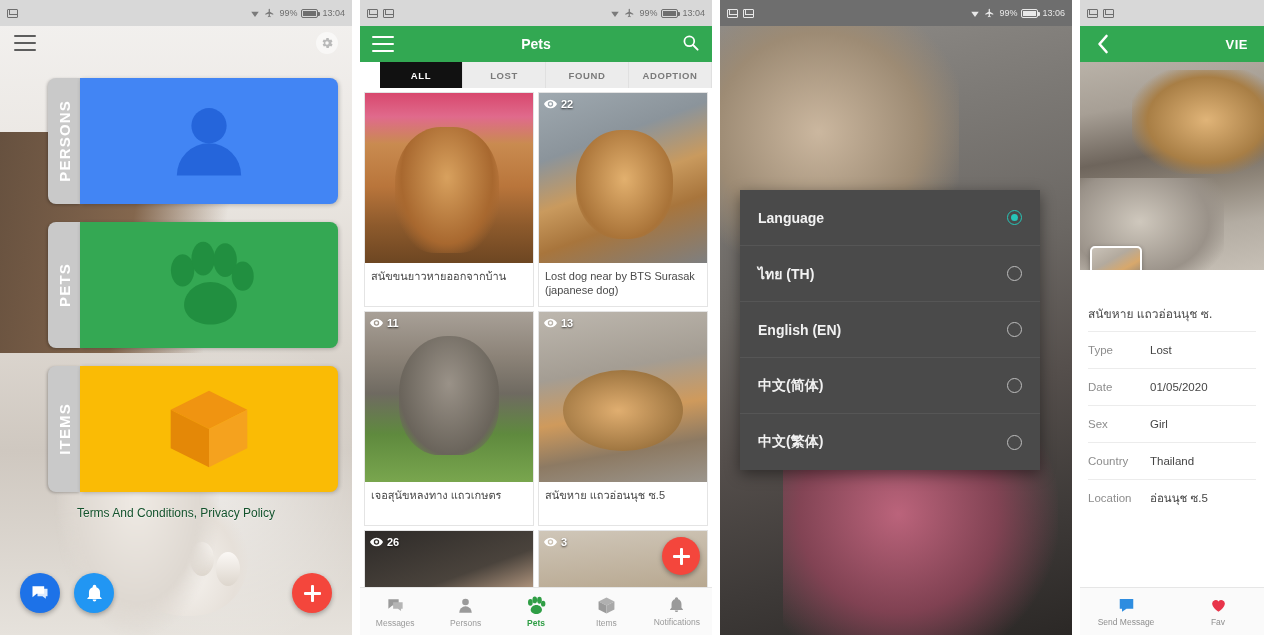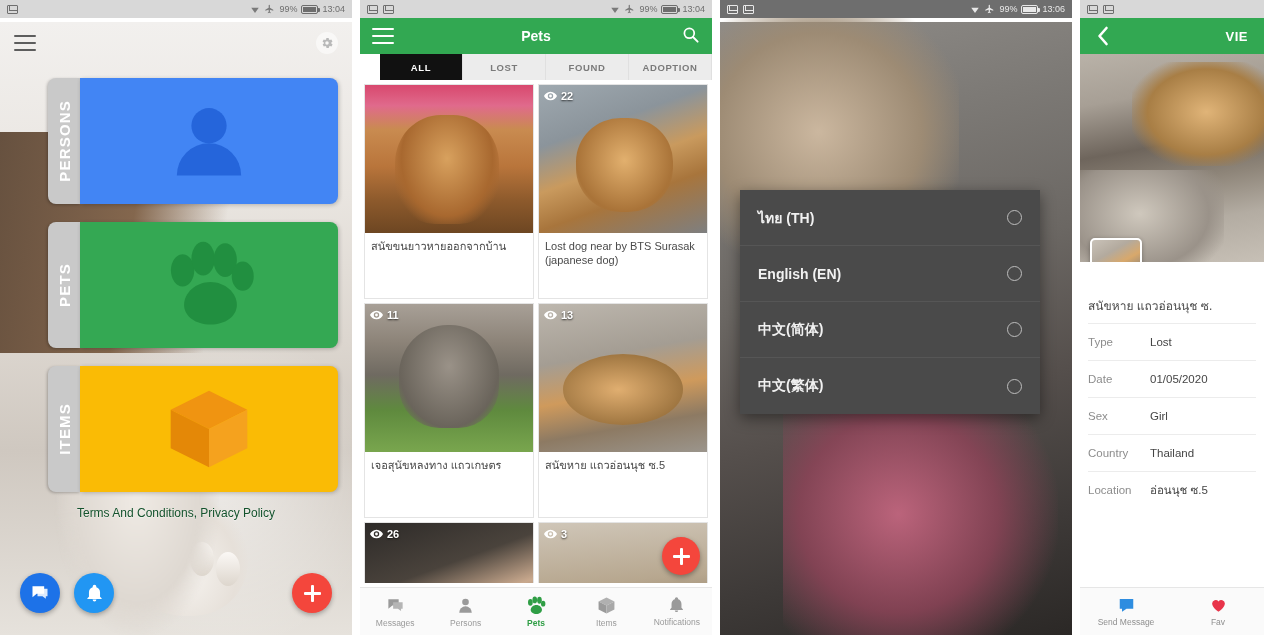--- a/index.html
+++ b/index.html
@@ -12,21 +12,21 @@
   .stage { position: relative; width: 1280px; height: 635px; display: flex; gap: 8px; background:#fff; }
 
   .panel { position: relative; height: 635px; overflow: hidden; background:#fff; flex: 0 0 auto; }
   .p1 { width: 352px; }
   .p2 { width: 352px; }
   .p3 { width: 352px; }
   .p4 { width: 184px; }
 
   
   .statusbar {
-    height: 18px; background: #d8d8d8; display: flex; align-items: center;
+    height: 26px; background: #d8d8d8; display: flex; align-items: center;
     padding: 0 7px; gap: 5px; color:#6e6e6e; font-size: 9px;
     position: relative; z-index: 40;
   }
   .statusbar.dark { background: #6e6e6e; color:#e8e8e8; }
   .sb-left { display:flex; gap:5px; align-items:center; }
   .sb-right { margin-left:auto; display:flex; gap:4px; align-items:center; font-size:9px; }
   .mailicon { width:11px; height:9px; border:1.3px solid currentColor; border-radius:1px; position:relative; display:inline-block;}
   .mailicon:after{content:""; position:absolute; left:1px; top:0px; width:7px; height:4px; border-bottom:1.3px solid currentColor; border-left:1.3px solid currentColor; border-right:1.3px solid currentColor; transform: skewY(0deg);}
   .wifi-g { display:inline-block; width:10px; height:9px; }
   .plane-g { display:inline-block; width:11px; height:10px; }
@@ -102,21 +102,21 @@
 
   
   .appbar { height:36px; background:#32a852; display:flex; align-items:center; padding:0 12px; position:relative; z-index:12;}
   .appbar .title{ position:absolute; left:0; width:100%; text-align:center; color:#fff; font-size:14px; font-weight:bold; pointer-events:none;}
   .appbar .srch{ margin-left:auto; z-index:2;}
   .tabsbar { height:26px; display:flex; background:#ececec;margin-left:20px; }
   .tabsbar .tab { flex:1; display:flex;align-items:center;justify-content:center; font-size:9.5px; font-weight:bold; color:#7a7a7a; letter-spacing:.6px; border-right:1px solid #e0e0e0;}
   .tabsbar .tab.active{ background:#111; color:#fff; }
   .grid { display:grid; grid-template-columns:1fr 1fr; gap:4px; padding:4px; background:#fff; height:calc(635px - 22px - 36px - 26px - 48px); overflow:hidden;}
   .card { background:#fff; border:1px solid #e4e4e4; position:relative; overflow:hidden; height:215px;}
-  .card .photo { height:148px; position:relative; overflow:hidden; }
+  .card .photo { height:170px; position:relative; overflow:hidden; }
   .card .cap { padding:6px 6px 0 6px; font-size:11px; color:#4a4a4a; line-height:1.3; }
   .views { position:absolute; left:5px; top:5px; display:flex; align-items:center; gap:4px; color:#fff; font-size:11px; font-weight:bold; text-shadow:0 1px 2px rgba(0,0,0,.7); z-index:3;}
   .ph { position:absolute; inset:0; }
   .ph1{ background: linear-gradient(180deg,#d8486e 0%, #e06a8c 14%, #c98b50 30%, #b9753b 55%, #8d5a2c 78%, #6d4622 100%); }
   .ph1:after{content:""; position:absolute; left:18%; top:20%; width:62%; height:74%; border-radius:44% 44% 38% 38%;
     background: radial-gradient(ellipse at 50% 40%, #d8a15e, #a8682f 62%, rgba(168,104,47,0) 78%);}
   .ph2{ background: linear-gradient(160deg,#9fa9b0 0%, #8b949b 30%, #c99a5e 52%, #a8753c 70%, #7e7f80 100%); }
   .ph2:after{content:""; position:absolute; left:22%; top:22%; width:58%; height:64%; border-radius:46%;
     background: radial-gradient(ellipse at 50% 45%, #e2b06e, #a97338 70%, rgba(169,115,56,0) 85%);}
   .ph3{ background: linear-gradient(180deg,#a8a097 0%, #8c8378 26%, #6f6a61 48%, #5f8a3e 72%, #79a64e 100%); }
@@ -462,20 +462,24 @@
             <i></i>
           </span>
         <span>13:06</span>
       </div>
     </div>
 
     <div class="p3-bg"></div>
 
     <div class="dialog">
       <div class="drow">
+        <span class="lbl">Language</span>
+        <span class="radio on"></span>
+      </div>
+      <div class="drow">
         <span class="lbl">ไทย (TH)</span>
         <span class="radio"></span>
       </div>
       <div class="drow">
         <span class="lbl">English (EN)</span>
         <span class="radio"></span>
       </div>
       <div class="drow">
         <span class="lbl">中文(简体)</span>
         <span class="radio"></span>

